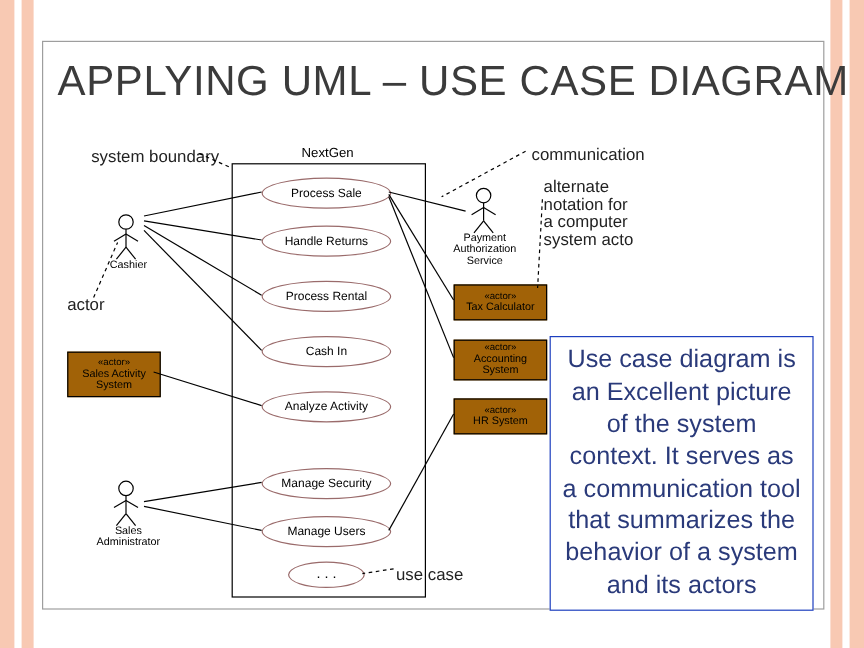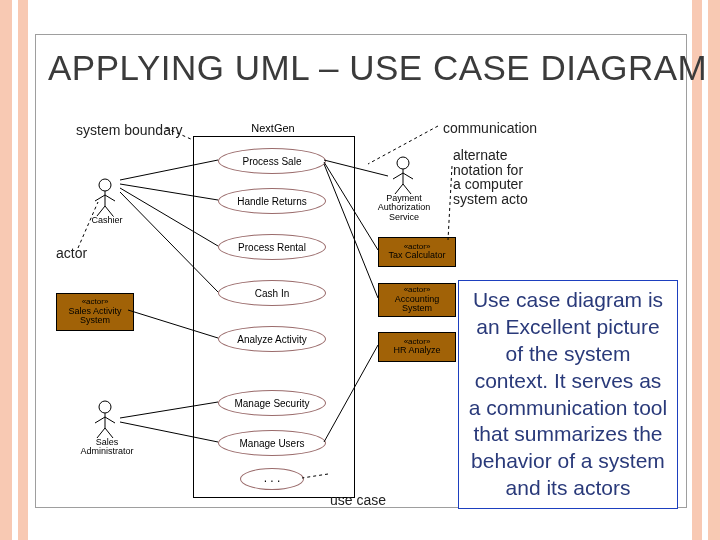--- a/index.html
+++ b/index.html
@@ -32,21 +32,21 @@
 <div class="title">APPLYING UML – USE CASE DIAGRAM</div>
 
 <div class="diag">
 
   <div class="sysbox" style="left:145px;top:36px;width:160px;height:360px"></div>
   <div class="sys-title" style="left:190px;top:22px;width:70px">NextGen</div>
 
   <div class="label" style="left:28px;top:22px">system boundary</div>
   <div class="label" style="left:395px;top:20px">communication</div>
   <div class="label" style="left:8px;top:145px">actor</div>
-  <div class="label" style="left:282px;top:392px">use case</div>
+  <div class="label" style="left:282px;top:370px">use case</div>
   <div class="label" style="left:405px;top:48px;width:80px;white-space:normal;line-height:1.05">alternate notation for a computer system acto</div>
 
   <div class="stick" style="left:42px;top:78px">
     <svg width="30" height="40">
         <circle cx="15" cy="7" r="6" fill="none" stroke="#000"></circle>
         <line x1="15" y1="13" x2="15" y2="28" stroke="#000"></line>
         <line x1="15" y1="17" x2="5" y2="23" stroke="#000"></line>
         <line x1="15" y1="17" x2="25" y2="23" stroke="#000"></line>
         <line x1="15" y1="28" x2="7" y2="38" stroke="#000"></line>
         <line x1="15" y1="28" x2="23" y2="38" stroke="#000"></line>
@@ -85,21 +85,21 @@
   <div class="extactor" style="left:330px;top:137px;width:72px;height:26px">
     <div class="stereo">«actor»</div>
     <div>Tax Calculator</div>
   </div>
   <div class="extactor" style="left:330px;top:183px;width:72px;height:30px">
     <div class="stereo">«actor»</div>
     <div>Accounting System</div>
   </div>
   <div class="extactor" style="left:330px;top:232px;width:72px;height:26px">
     <div class="stereo">«actor»</div>
-    <div>HR Analyze</div>
+    <div>HR System</div>
   </div>
 
   <div class="uc" style="left:170px;top:48px;width:106px;height:24px">Process Sale</div>
   <div class="uc" style="left:170px;top:88px;width:106px;height:24px">Handle Returns</div>
   <div class="uc" style="left:170px;top:134px;width:106px;height:24px">Process Rental</div>
   <div class="uc" style="left:170px;top:180px;width:106px;height:24px">Cash In</div>
   <div class="uc" style="left:170px;top:226px;width:106px;height:24px">Analyze Activity</div>
   <div class="uc" style="left:170px;top:290px;width:106px;height:24px">Manage Security</div>
   <div class="uc" style="left:170px;top:330px;width:106px;height:24px">Manage Users</div>
   <div class="uc" style="left:192px;top:368px;width:62px;height:20px;font-size:12px">. . .</div>

